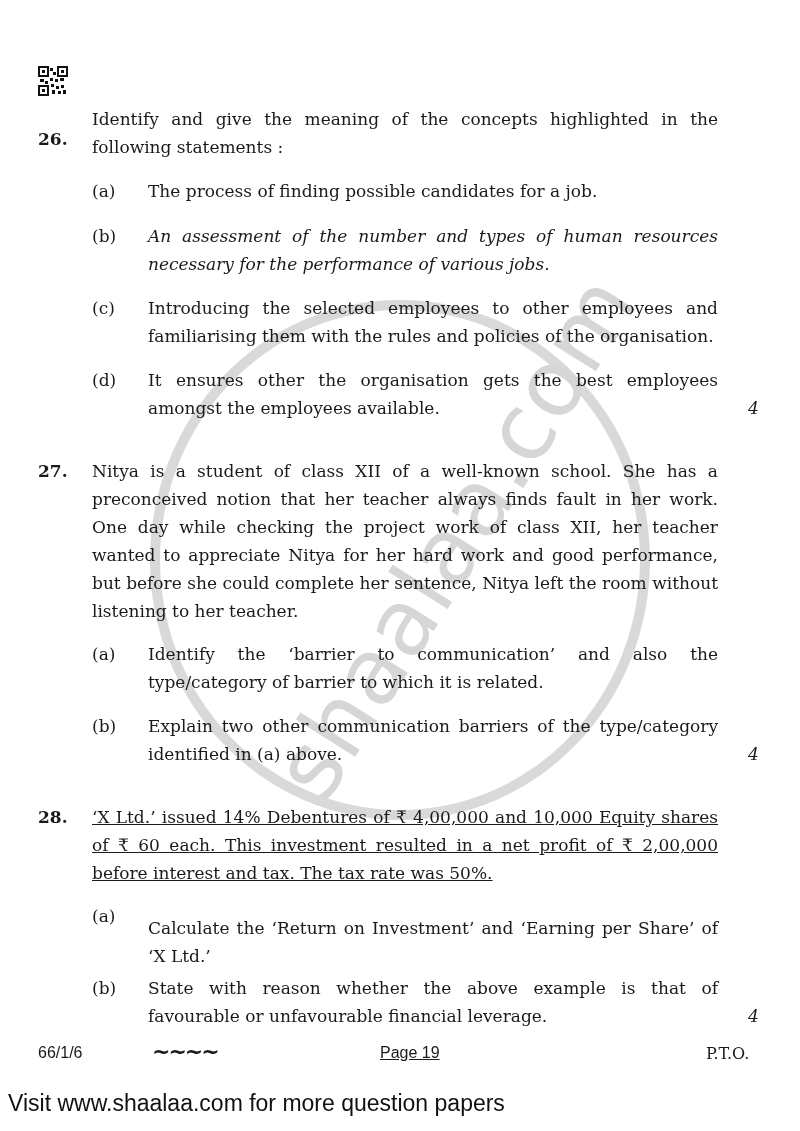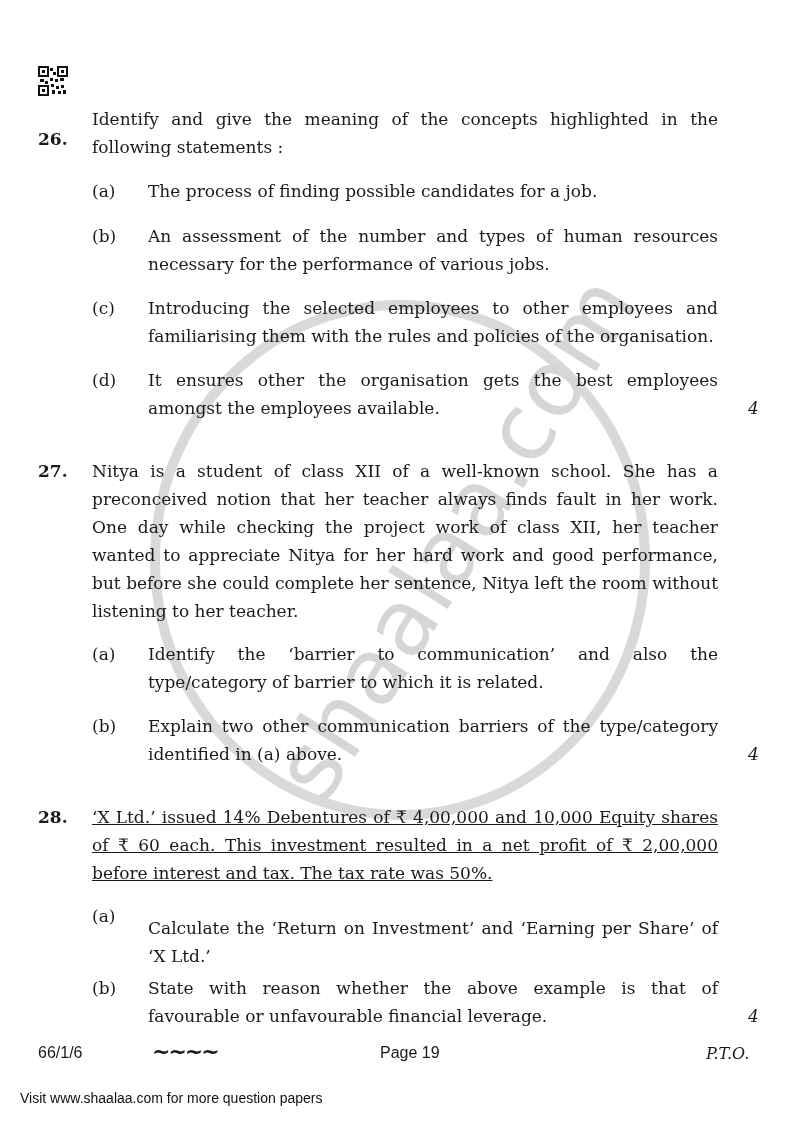--- a/index.html
+++ b/index.html
@@ -110,34 +110,34 @@
       font-size: 22px;
       font-weight: bold;
       letter-spacing: -2px;
     }
     .footer-page {
       position: absolute;
       left: 380px;
       top: 1044px;
       font-family: "Liberation Sans", sans-serif;
       font-size: 16px;
+      text-decoration: underline;
     }
     .footer-pto {
       position: absolute;
       left: 706px;
       top: 1044px;
       font-size: 16px;
-      font-style: italic;
     }
     .visit {
       position: absolute;
-      left: 20px;
+      left: 8px;
       top: 1090px;
       font-family: "Liberation Sans", sans-serif;
-      font-size: 14px;
+      font-size: 23px;
       color: #111;
     }
   </style>
 </head>
 <body>
 
 <div class="page">
 
   <svg class="qr" viewBox="0 0 30 30">
     <rect x="0" y="0" width="30" height="30" fill="#fff"></rect>
@@ -168,21 +168,21 @@
   <div class="content">
 
     <div>
       <div class="qnum" style="top:109px;margin-top:20px;">26.</div>
       <div class="para" style="top:105px;">Identify and give the meaning of the concepts highlighted in the following statements :</div>
 
       <div class="sub-label" style="top:177px;">(a)</div>
       <div class="sub-text" style="top:177px;">The process of finding possible candidates for a job.</div>
 
       <div class="sub-label" style="top:222px;">(b)</div>
-      <div class="sub-text" style="top:222px;">An assessment of the number and types of human resources necessary for the performance of various jobs.</div>
+      <div class="sub-text" style="top:222px;font-style:italic;">An assessment of the number and types of human resources necessary for the performance of various jobs.</div>
 
       <div class="sub-label" style="top:294px;">(c)</div>
       <div class="sub-text" style="top:294px;">Introducing the selected employees to other employees and familiarising them with the rules and policies of the organisation.</div>
 
       <div class="sub-label" style="top:366px;">(d)</div>
       <div class="sub-text" style="top:366px;">It ensures other the organisation gets the best employees amongst the employees available.</div>
 
       <div class="marks" style="top:394px;">4</div>
     </div>
 

